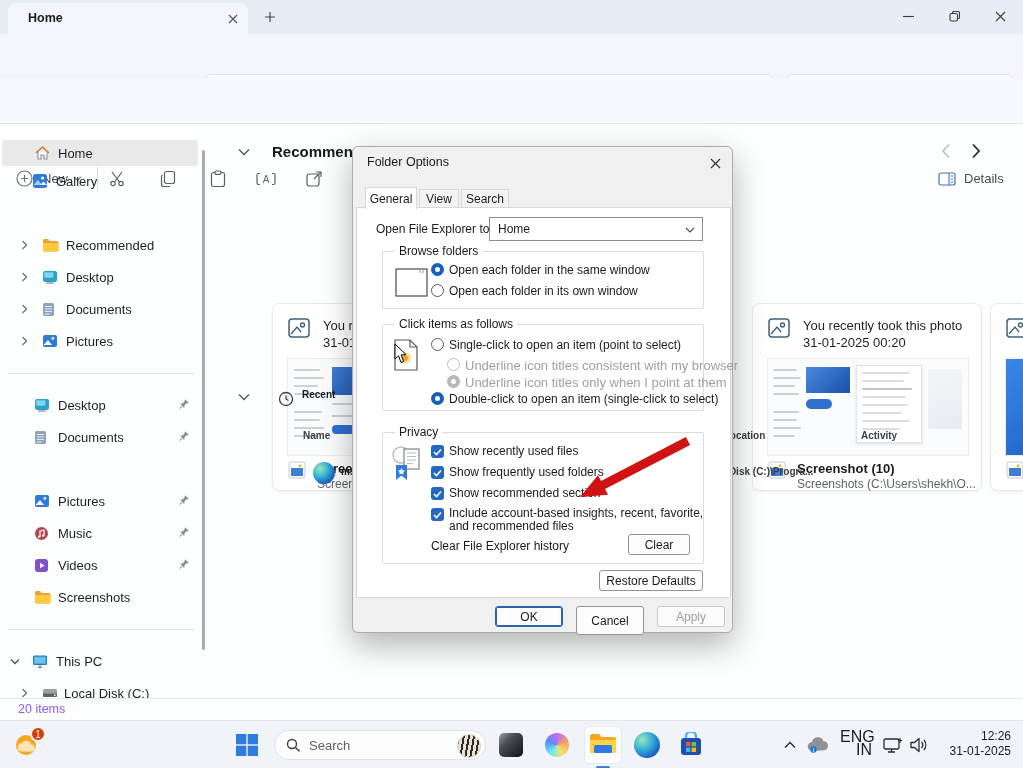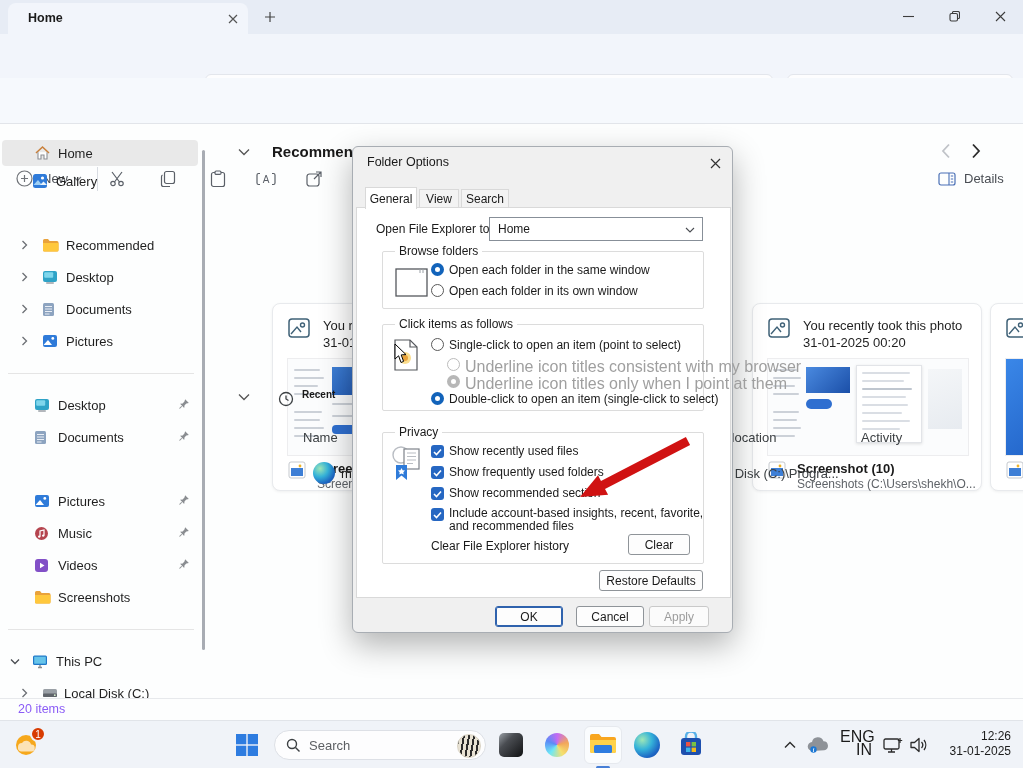--- a/index.html
+++ b/index.html
@@ -45,34 +45,34 @@
   
   .secchev { color:#555; }
   .sechdr { font-size:15px; font-weight:700; color:#191919; white-space:nowrap; }
   .card { top:179px; width:230px; height:188px; background:#ffffff; border:1px solid #e8eaed; border-radius:8px; box-shadow:0 1px 3px rgba(0,0,0,.06); }
   .card-title { left:50px; top:14px; font-size:13px; color:#1f1f1f; white-space:nowrap; }
   .card-date { left:50px; top:31px; font-size:13px; color:#1f1f1f; white-space:nowrap; }
   .card-prev { left:14px; top:54px; width:202px; height:98px; background:#fbfcfd; border:1px solid #ededef; overflow:hidden; }
   .card-name { left:44px; top:157px; font-size:13px; font-weight:700; color:#1a1a1a; white-space:nowrap; }
   .card-path { left:44px; top:173px; font-size:12px; color:#5f6368; white-space:nowrap; }
   .mline { position:absolute; height:2px; background:#ccd1d8; border-radius:1px; }
-  .colhdr { font-size:13px; color:#3c4043; white-space:nowrap; }
+  .colhdr { font-size:10px; color:#3c4043; white-space:nowrap;font-weight:bold; }
 
   .statusbar { left:0; top:698px; width:1023px; height:21px; background:#fdfefe; border-top:1px solid #e7e9ec; }
   .status-text { left:18px; top:3px; font-size:12.5px; color:#8b5cf6; }
 
   
   .dialog { left:352px; top:146px; width:381px; height:487px; background:#f0f0f0; border:1px solid #a8adb3; border-radius:6px; box-shadow:0 12px 32px rgba(0,0,0,.30); }
   .dlg-title { left:14px; top:8px; font-size:12.5px; color:#1a1a1a; }
   .dlg-close { left:353px; top:7px; width:18px; height:18px; display:flex; align-items:center; justify-content:center; color:#333; }
   .dlg-tab { height:19px; top:42px; background:#f3f3f3; border:1px solid #d9d9d9; border-bottom:none; font-size:12px; color:#1a1a1a; display:flex; align-items:center; justify-content:center; }
   .dlg-tab.active { top:40px; height:22px; background:#ffffff; z-index:3; }
   .dlg-page { left:3px; top:60px; width:375px; height:391px; background:#ffffff; border:1px solid #d9d9d9; z-index:2; }
   .lbl12 { font-size:12px; color:#1a1a1a; white-space:nowrap; }
-  .lbl12d { font-size:16px; color:#9f9f9f; white-space:nowrap; }
+  .lbl12d { font-size:13px; color:#9f9f9f; white-space:nowrap; }
   .group { border:1px solid #dcdcdc; border-radius:2px; }
   .group-lbl { position:absolute; top:-8px; left:12px; background:#ffffff; padding:0 4px; font-size:12px; color:#1a1a1a; }
   .combo { background:#ffffff; border:1px solid #878f98; }
   .combo-text { position:absolute; left:8px; top:4px; font-size:12px; color:#1a1a1a; }
   .radio { width:13px; height:13px; border-radius:50%; border:1px solid #595959; background:#ffffff; }
   .radio.sel { border:4px solid #1263ba; }
   .radio.dis { border:1px solid #bcbcbc; }
   .radio.dissel { border:4px solid #b7b7b7; }
   .cbx { width:13px; height:13px; border-radius:3px; background:#2667c2; display:flex; align-items:center; justify-content:center; }
   .btn { background:#fdfdfd; border:1px solid #8f9499; border-radius:3px; font-size:12px; color:#1a1a1a; display:flex; align-items:center; justify-content:center; }
@@ -722,24 +722,24 @@
     </div>
 
     <div class="abs btn" style="left:242px;top:362px;width:104px;height:21px">
         <span>Restore Defaults</span>
       </div>
   </div>
 
   <div class="abs btn primary" style="left:142px;top:459px;width:68px;height:21px">
       <span>OK</span>
     </div>
-  <div class="abs btn" style="left:223px;top:459px;width:68px;height:21px">
+  <div class="abs btn" style="left:223px;top:459px;width:68px;height:29px">
       <span>Cancel</span>
     </div>
-  <div class="abs btn disabled" style="left:296px;top:459px;width:60px;height:21px">
+  <div class="abs btn disabled" style="left:304px;top:459px;width:68px;height:21px">
       <span>Apply</span>
     </div>
 </div>
 
 <svg class="abs" style="left:0;top:0;pointer-events:none;z-index:50" width="1023" height="768" viewBox="0 0 1023 768">
   <polygon points="685.9,437 601,481 598,475.2 580,497 608.1,494.8 605,489 690.1,445" fill="#d01212"></polygon>
 </svg>
 
 <svg class="abs" style="left:394px;top:344px;z-index:51;pointer-events:none" width="14" height="20" viewBox="0 0 14 20">
   <path d="M1 0 L1 15 L4.6 11.8 L7 18.5 L9.6 17.4 L7.2 10.9 L12 10.6 Z" fill="#fff" stroke="#000" stroke-width="1"></path>

